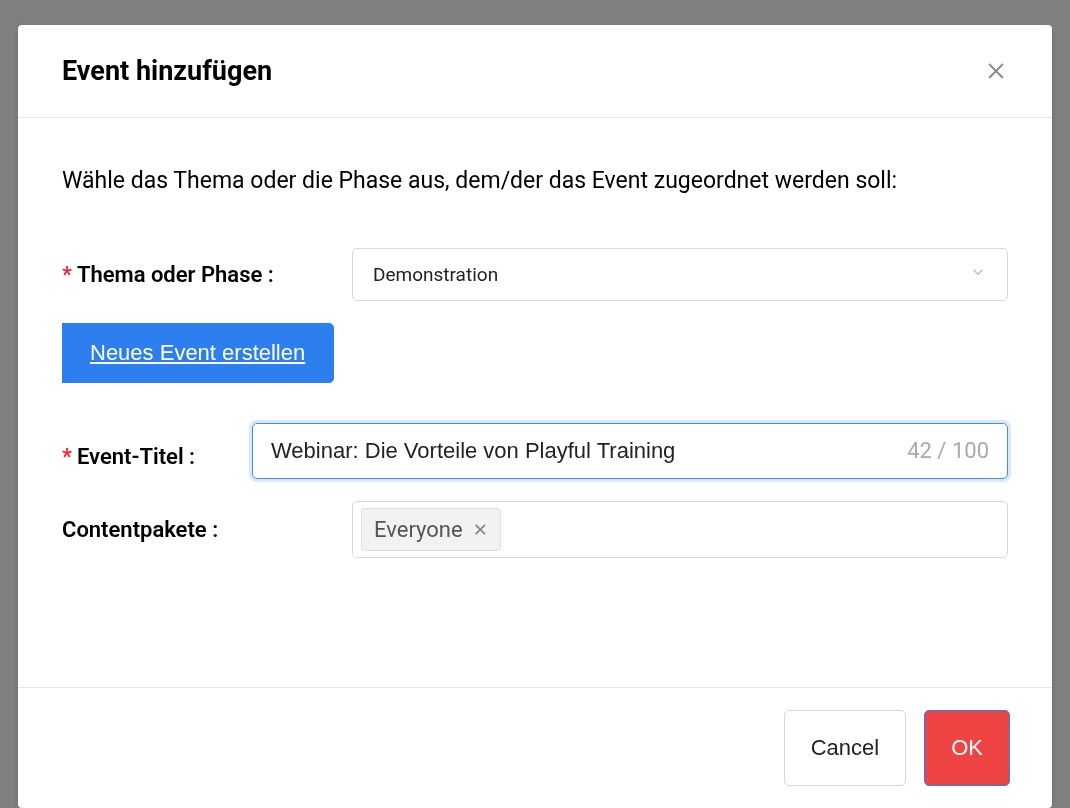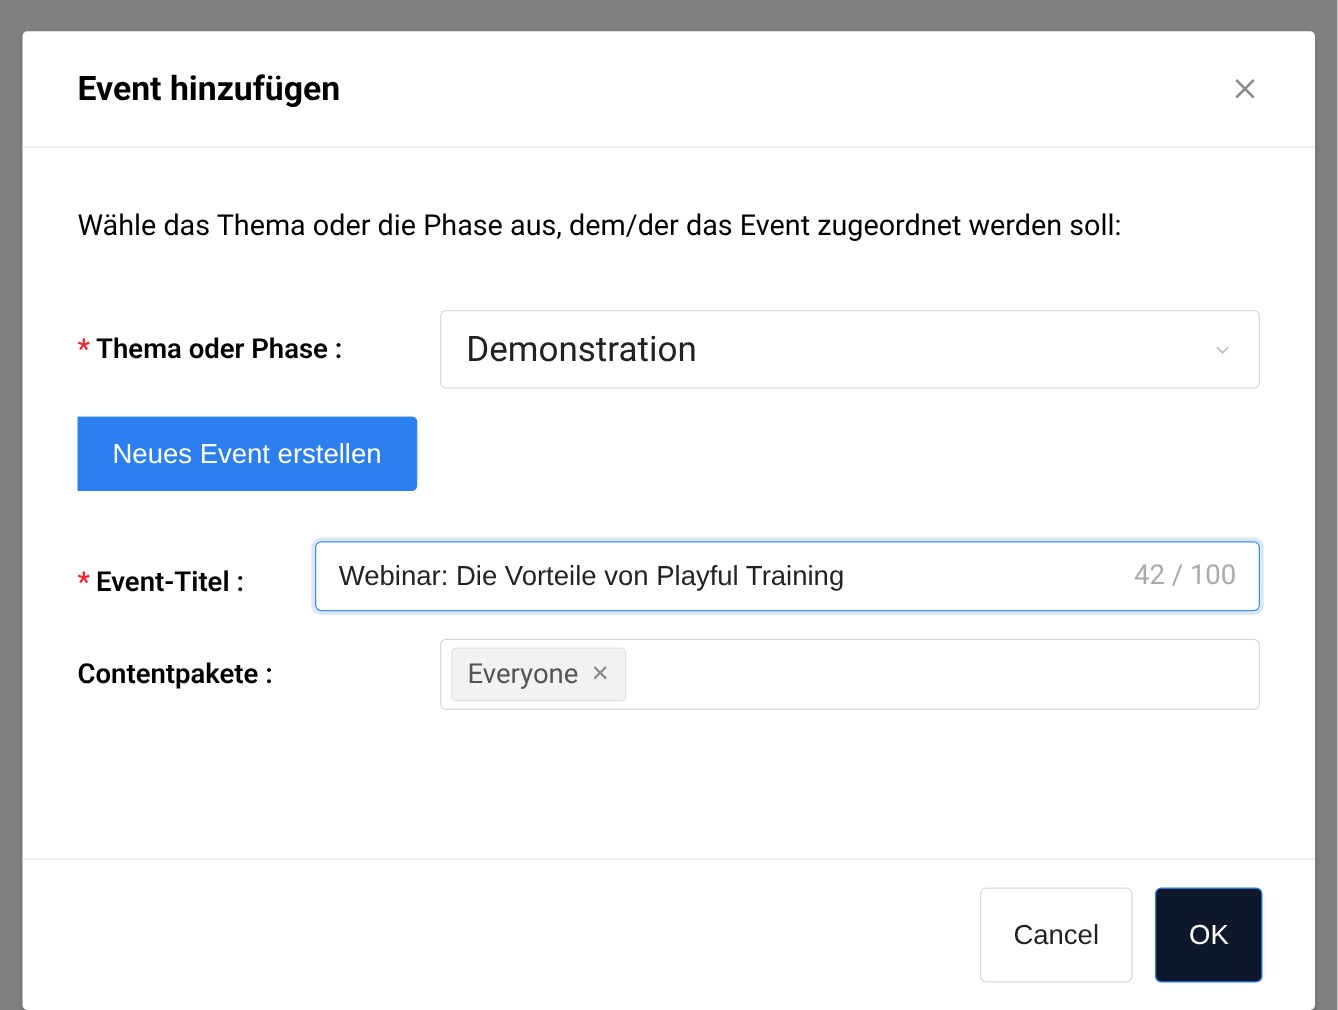--- a/index.html
+++ b/index.html
@@ -68,40 +68,41 @@
       margin-right: 5px;
     }
     .select-box {
       flex: 1;
       display: flex;
       align-items: center;
       justify-content: space-between;
       padding: 14px 20px;
       border: 1px solid #d9d9d9;
       border-radius: 5px;
-      font-size: 28px;
+      font-size: 19px;
       color: #222;
       cursor: pointer;
       background: #fff;
     }
     .chevron {
       color: #bfbfbf;
     }
     .toggle-row {
       display: flex;
       margin-bottom: 40px;
     }
     .toggle-btn {
       flex: 0 0 auto;
       padding: 16px 28px;
       font-size: 22px;
       border: 1px solid #d9d9d9;
       background: #fff;
       cursor: pointer;
       color: #222;
+      text-decoration: underline;
     }
     .toggle-btn.active {
       background: #2d7ff0;
       border-color: #2d7ff0;
       color: #fff;
     }
     .toggle-btn:first-child { border-radius: 5px 0 0 5px; }
     .toggle-btn:last-child { border-radius: 0 5px 5px 0; border-left: none; }
     .field-row .label-narrow { min-width: 190px; margin-top: 12px; }
     .text-input-wrap {
@@ -166,21 +167,21 @@
       font-size: 22px;
       border-radius: 5px;
       cursor: pointer;
     }
     .btn-cancel {
       background: #fff;
       border: 1px solid #d9d9d9;
       color: #222;
     }
     .btn-ok {
-      background: #0f172a;
+      background: #ef4444;
       border: 1px solid #2d7ff0;
       color: #fff;
     }
     .bg-snippet {
       position: absolute;
       bottom: -4px;
       left: 232px;
       display: flex;
       align-items: center;
       gap: 14px;

